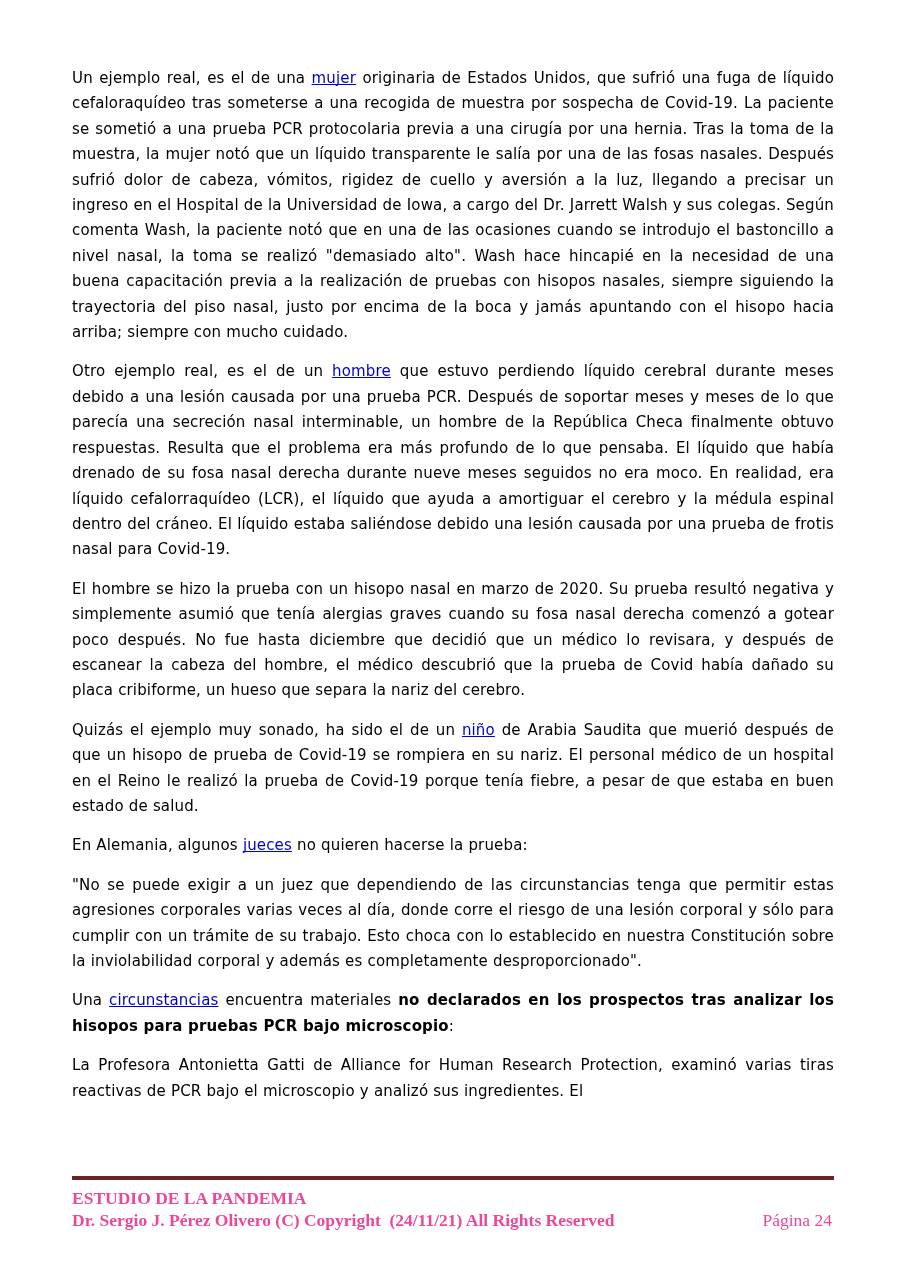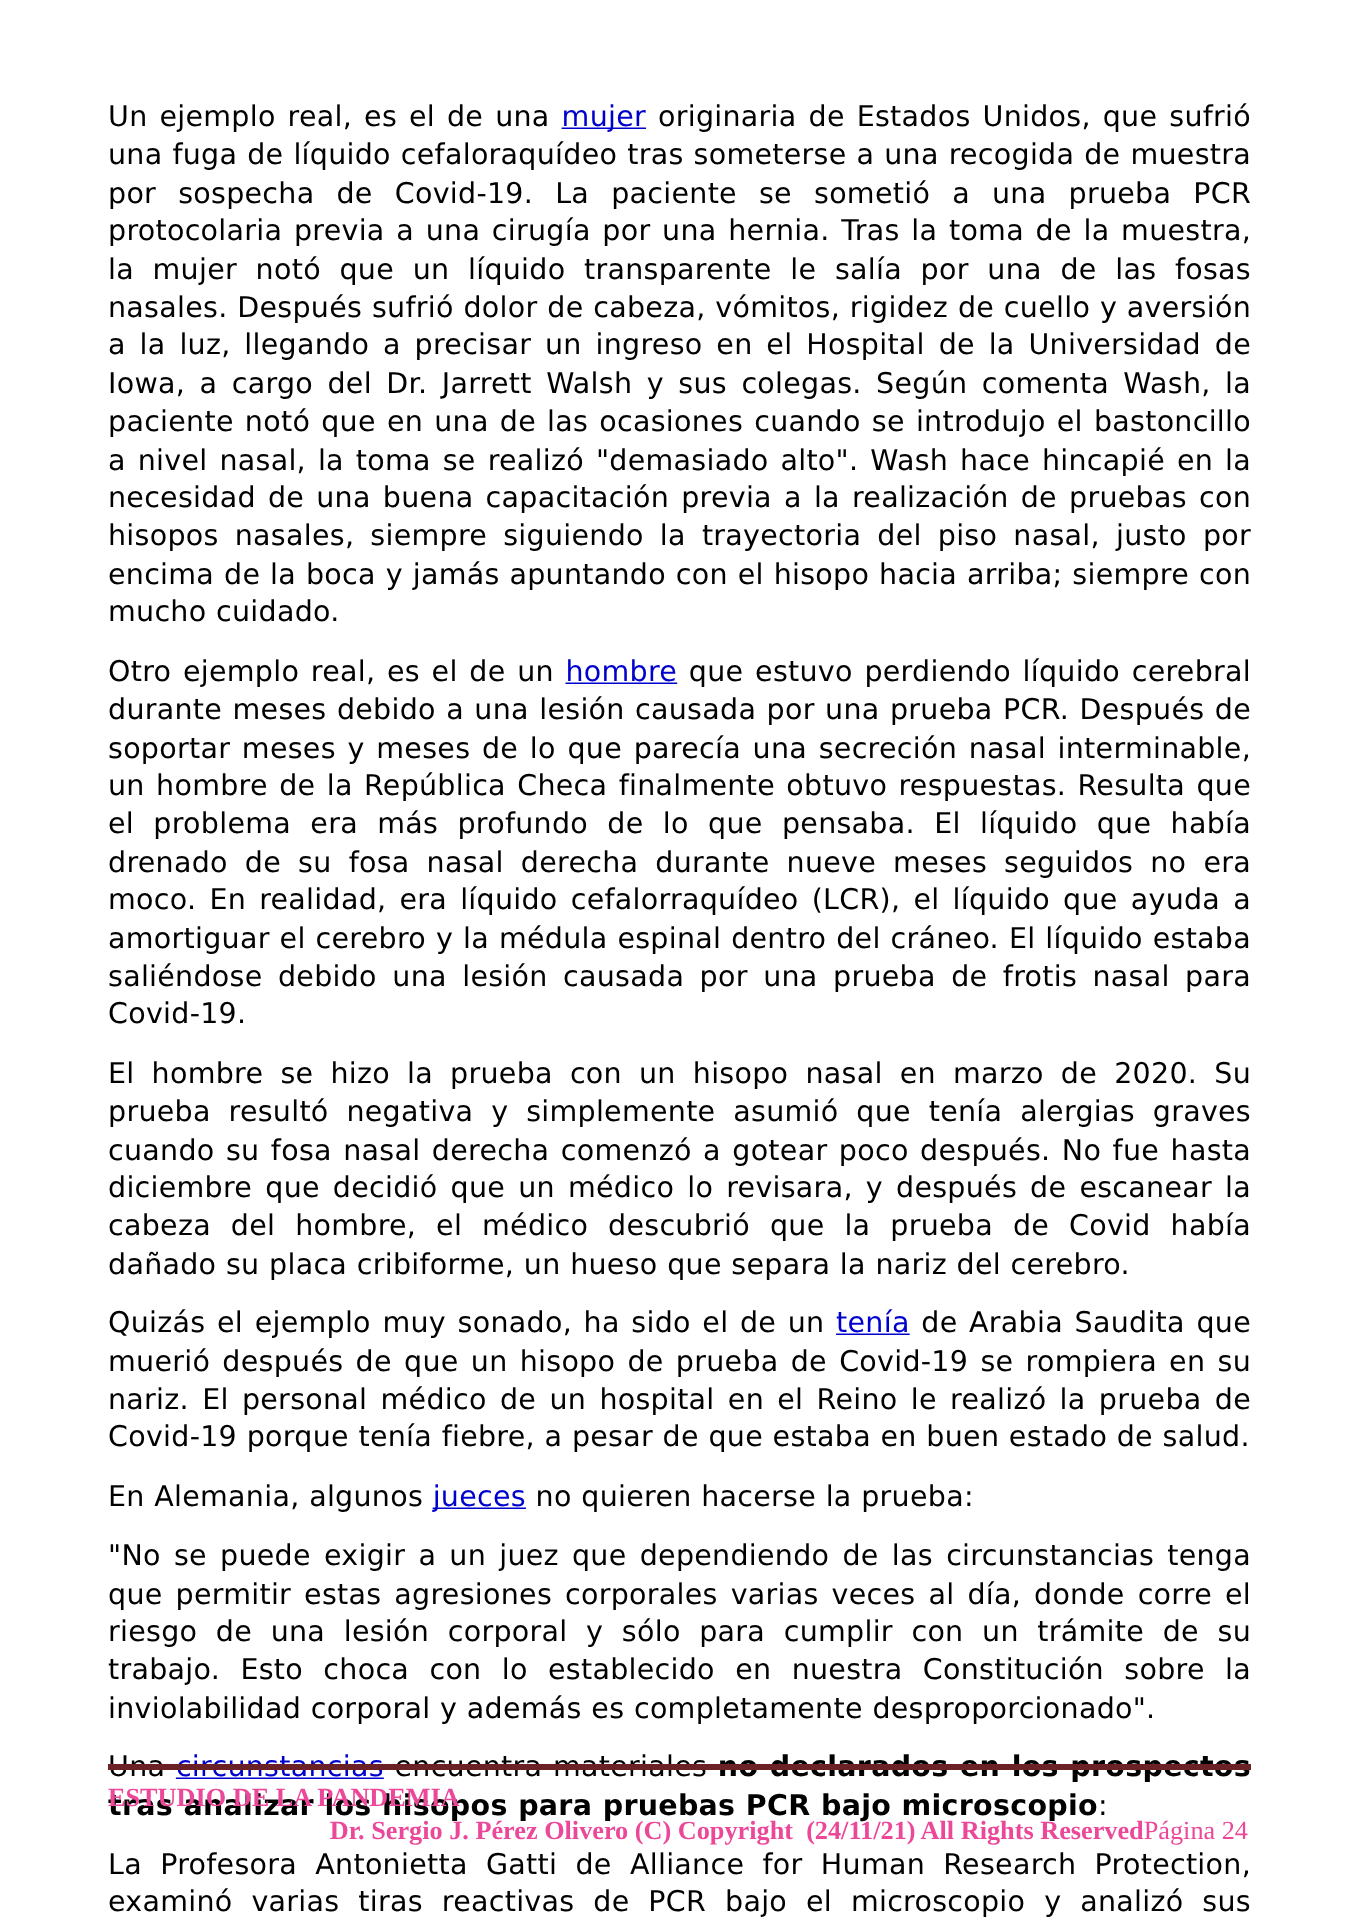--- a/index.html
+++ b/index.html
@@ -28,21 +28,21 @@
   .content {
     position: absolute;
     left: 72px;
     top: 66px;
     width: 762px;
   }
 
   
   .para {
     margin: 0 0 14px 0;
-    font-size: 19px;
+    font-size: 15px;
     line-height: 25.4px;
     text-align: justify;
     text-justify: inter-word;
     color: #000000;
     letter-spacing: 0.01em;
     word-spacing: 0.01em;
     hyphens: none;
   }
   .para:last-child { margin-bottom: 12px; }
 
@@ -77,40 +77,40 @@
   .footer-line {
     font-family: "Liberation Serif", "DejaVu Serif", serif;
     font-weight: bold;
     font-size: 17.5px;
     line-height: 22px;
     color: #ec4899;
     white-space: pre;
   }
   .footer-line-2 {
     display: flex;
-    justify-content: flex-end;
+    justify-content: space-between;
     align-items: baseline;
   }
   .footer-page {
     font-family: "Liberation Serif", "DejaVu Serif", serif;
     font-weight: normal;
     font-size: 17.5px;
     padding-right: 2px;
   }
 </style>
 </head>
 <body>
 
 <div class="page">
 
   <div class="content">
     <p class="para">Un ejemplo real, es el de una <span class="doclink">mujer</span> originaria de Estados Unidos, que sufrió una fuga de líquido cefaloraquídeo tras someterse a una recogida de muestra por sospecha de Covid-19. La paciente se sometió a una prueba PCR protocolaria previa a una cirugía por una hernia. Tras la toma de la muestra, la mujer notó que un líquido transparente le salía por una de las fosas nasales. Después sufrió dolor de cabeza, vómitos, rigidez de cuello y aversión a la luz, llegando a precisar un ingreso en el Hospital de la Universidad de Iowa, a cargo del Dr. Jarrett Walsh y sus colegas. Según comenta Wash, la paciente notó que en una de las ocasiones cuando se introdujo el bastoncillo a nivel nasal, la toma se realizó "demasiado alto". Wash hace hincapié en la necesidad de una buena capacitación previa a la realización de pruebas con hisopos nasales, siempre siguiendo la trayectoria del piso nasal, justo por encima de la boca y jamás apuntando con el hisopo hacia arriba; siempre con mucho cuidado.</p>
     <p class="para">Otro ejemplo real, es el de un <span class="doclink">hombre</span> que estuvo perdiendo líquido cerebral durante meses debido a una lesión causada por una prueba PCR. Después de soportar meses y meses de lo que parecía una secreción nasal interminable, un hombre de la República Checa finalmente obtuvo respuestas. Resulta que el problema era más profundo de lo que pensaba. El líquido que había drenado de su fosa nasal derecha durante nueve meses seguidos no era moco. En realidad, era líquido cefalorraquídeo (LCR), el líquido que ayuda a amortiguar el cerebro y la médula espinal dentro del cráneo. El líquido estaba saliéndose debido una lesión causada por una prueba de frotis nasal para Covid-19.</p>
     <p class="para">El hombre se hizo la prueba con un hisopo nasal en marzo de 2020. Su prueba resultó negativa y simplemente asumió que tenía alergias graves cuando su fosa nasal derecha comenzó a gotear poco después. No fue hasta diciembre que decidió que un médico lo revisara, y después de escanear la cabeza del hombre, el médico descubrió que la prueba de Covid había dañado su placa cribiforme, un hueso que separa la nariz del cerebro.</p>
-    <p class="para">Quizás el ejemplo muy sonado, ha sido el de un <span class="doclink">tenía</span> de Arabia Saudita que muerió después de que un hisopo de prueba de Covid-19 se rompiera en su nariz. El personal médico de un hospital en el Reino le realizó la prueba de Covid-19 porque tenía fiebre, a pesar de que estaba en buen estado de salud.</p>
+    <p class="para">Quizás el ejemplo muy sonado, ha sido el de un <span class="doclink">niño</span> de Arabia Saudita que muerió después de que un hisopo de prueba de Covid-19 se rompiera en su nariz. El personal médico de un hospital en el Reino le realizó la prueba de Covid-19 porque tenía fiebre, a pesar de que estaba en buen estado de salud.</p>
     <p class="para">En Alemania, algunos <span class="doclink">jueces</span> no quieren hacerse la prueba:</p>
     <p class="para">"No se puede exigir a un juez que dependiendo de las circunstancias tenga que permitir estas agresiones corporales varias veces al día, donde corre el riesgo de una lesión corporal y sólo para cumplir con un trámite de su trabajo. Esto choca con lo establecido en nuestra Constitución sobre la inviolabilidad corporal y además es completamente desproporcionado".</p>
     <p class="para">Una <span class="doclink">circunstancias</span> encuentra materiales <strong class="b">no declarados en los prospectos tras analizar los hisopos para pruebas PCR bajo microscopio</strong>:</p>
     <p class="para">La Profesora Antonietta Gatti de Alliance for Human Research Protection, examinó varias tiras reactivas de PCR bajo el microscopio y analizó sus ingredientes. El</p>
   </div>
 
   <div class="footer">
     <div class="footer-rule"></div>
     <div class="footer-line">ESTUDIO DE LA PANDEMIA</div>
     <div class="footer-line footer-line-2">

